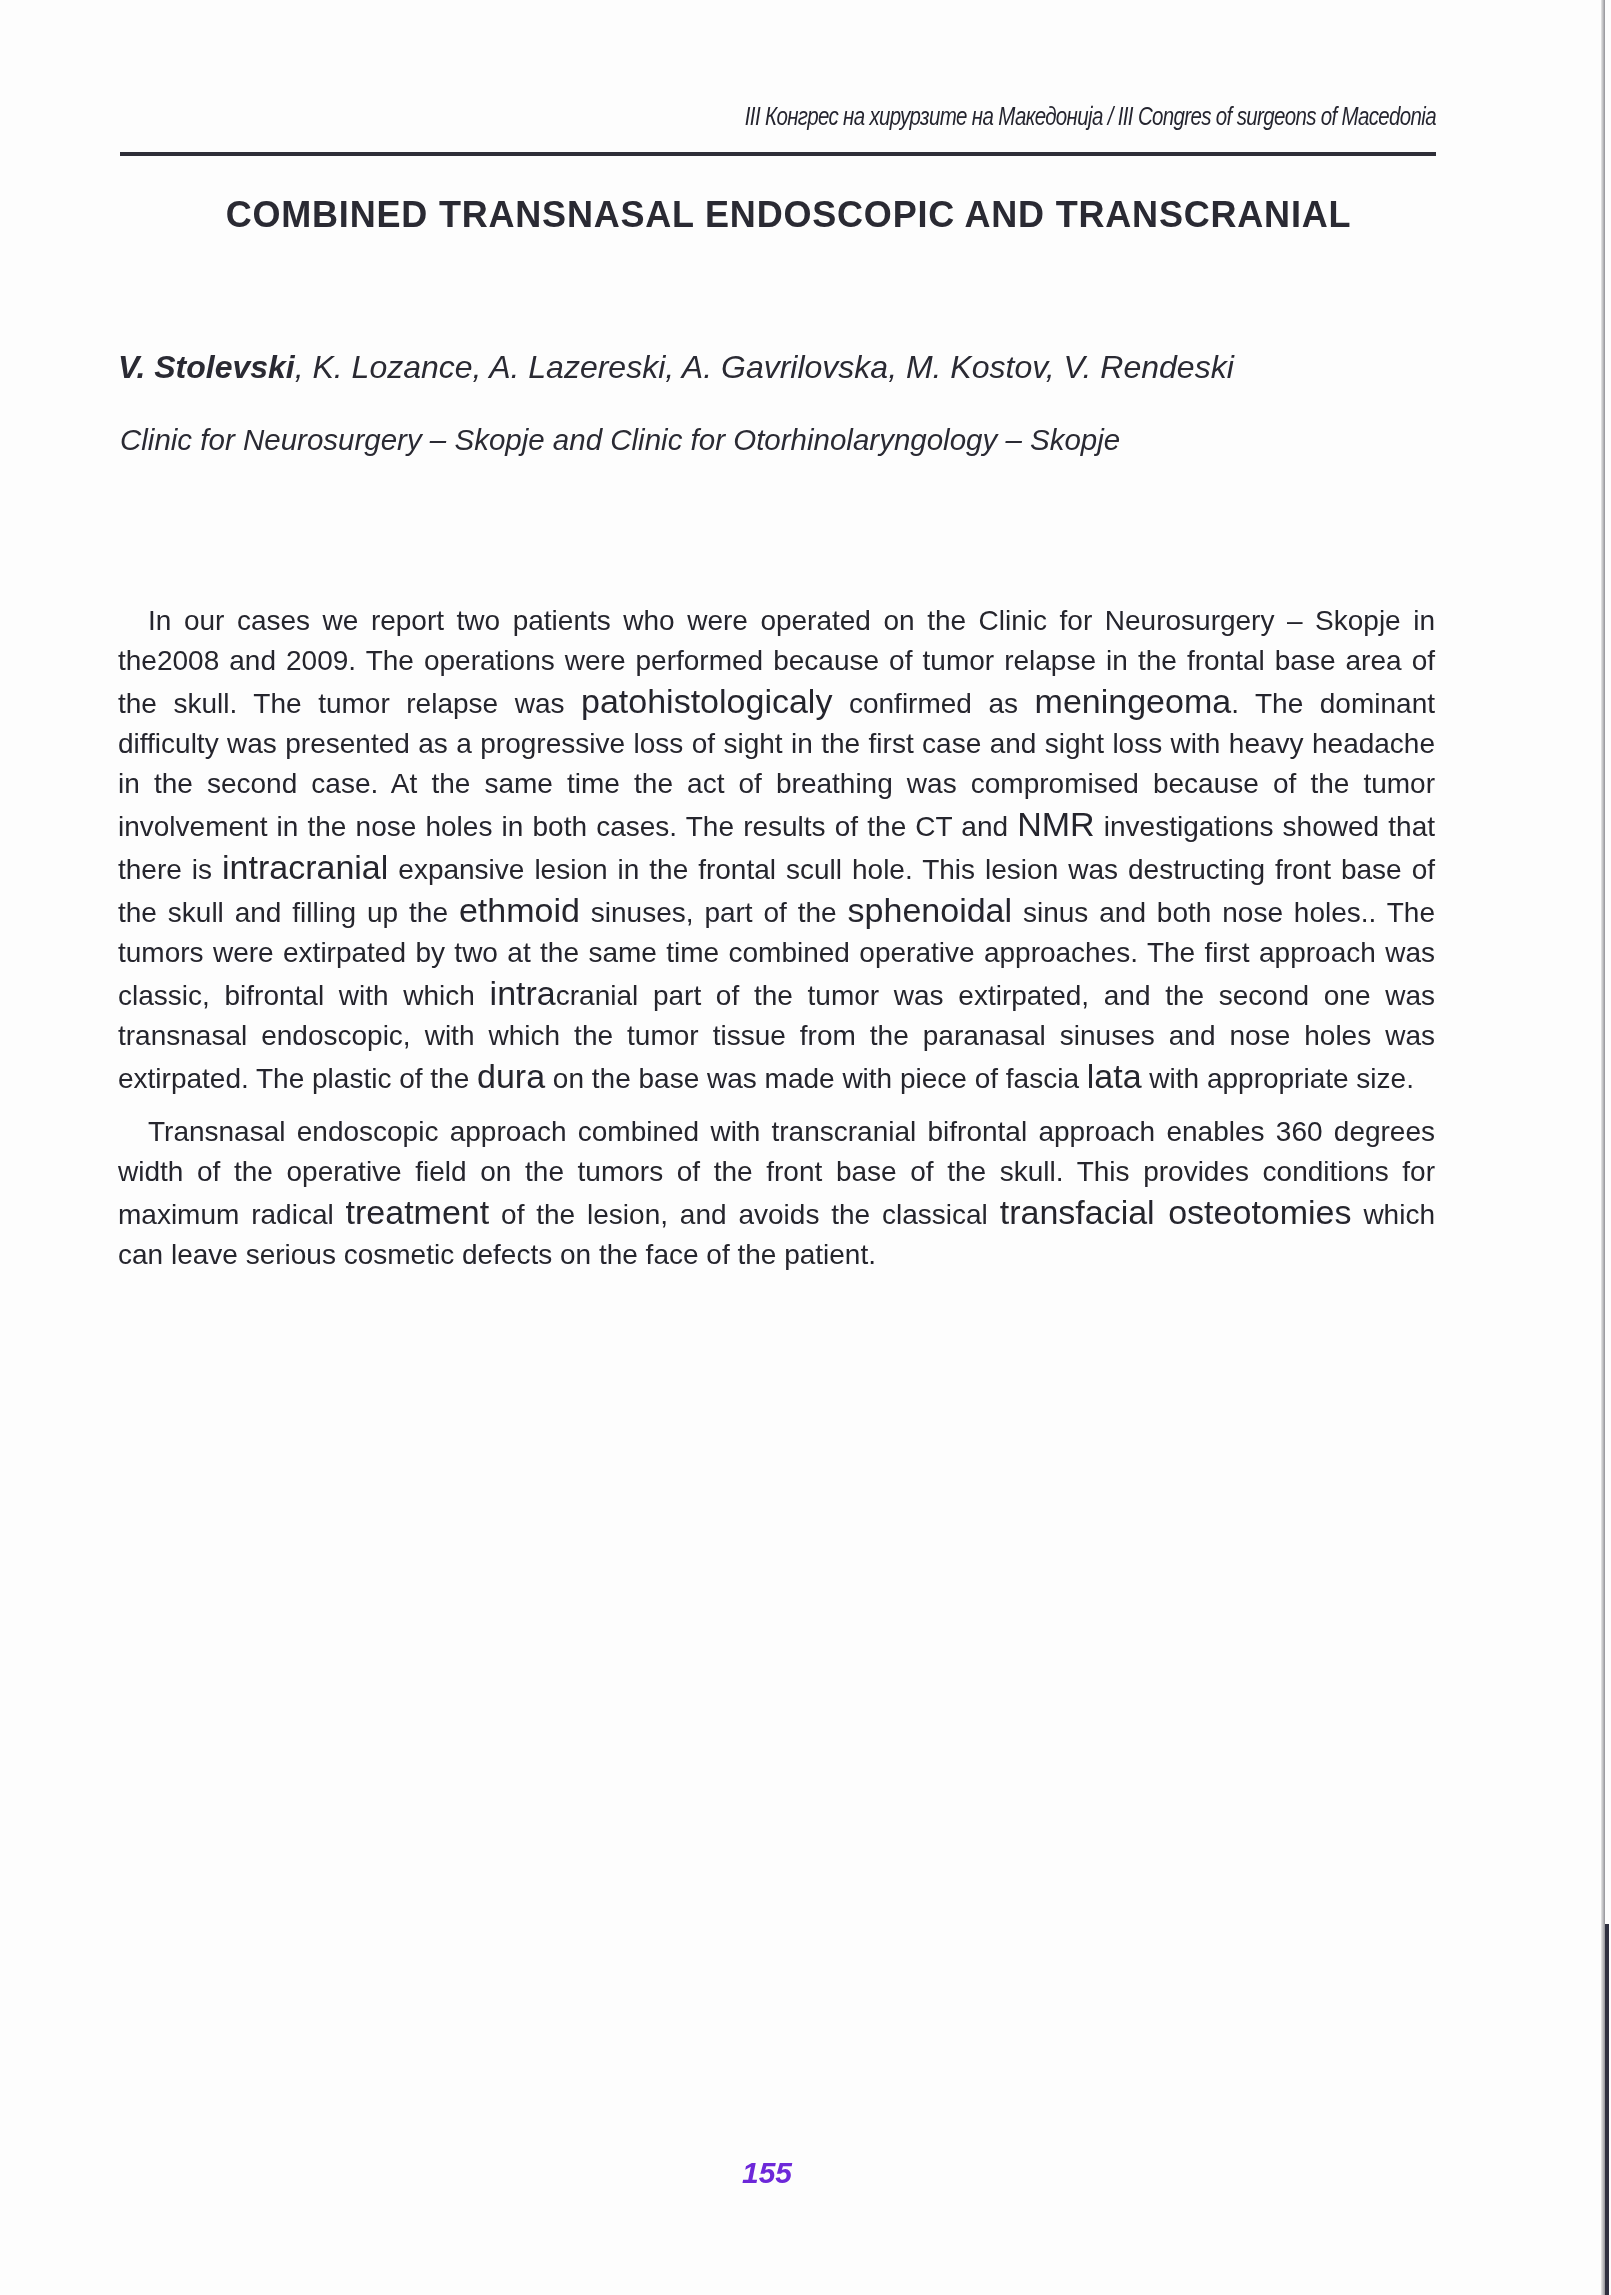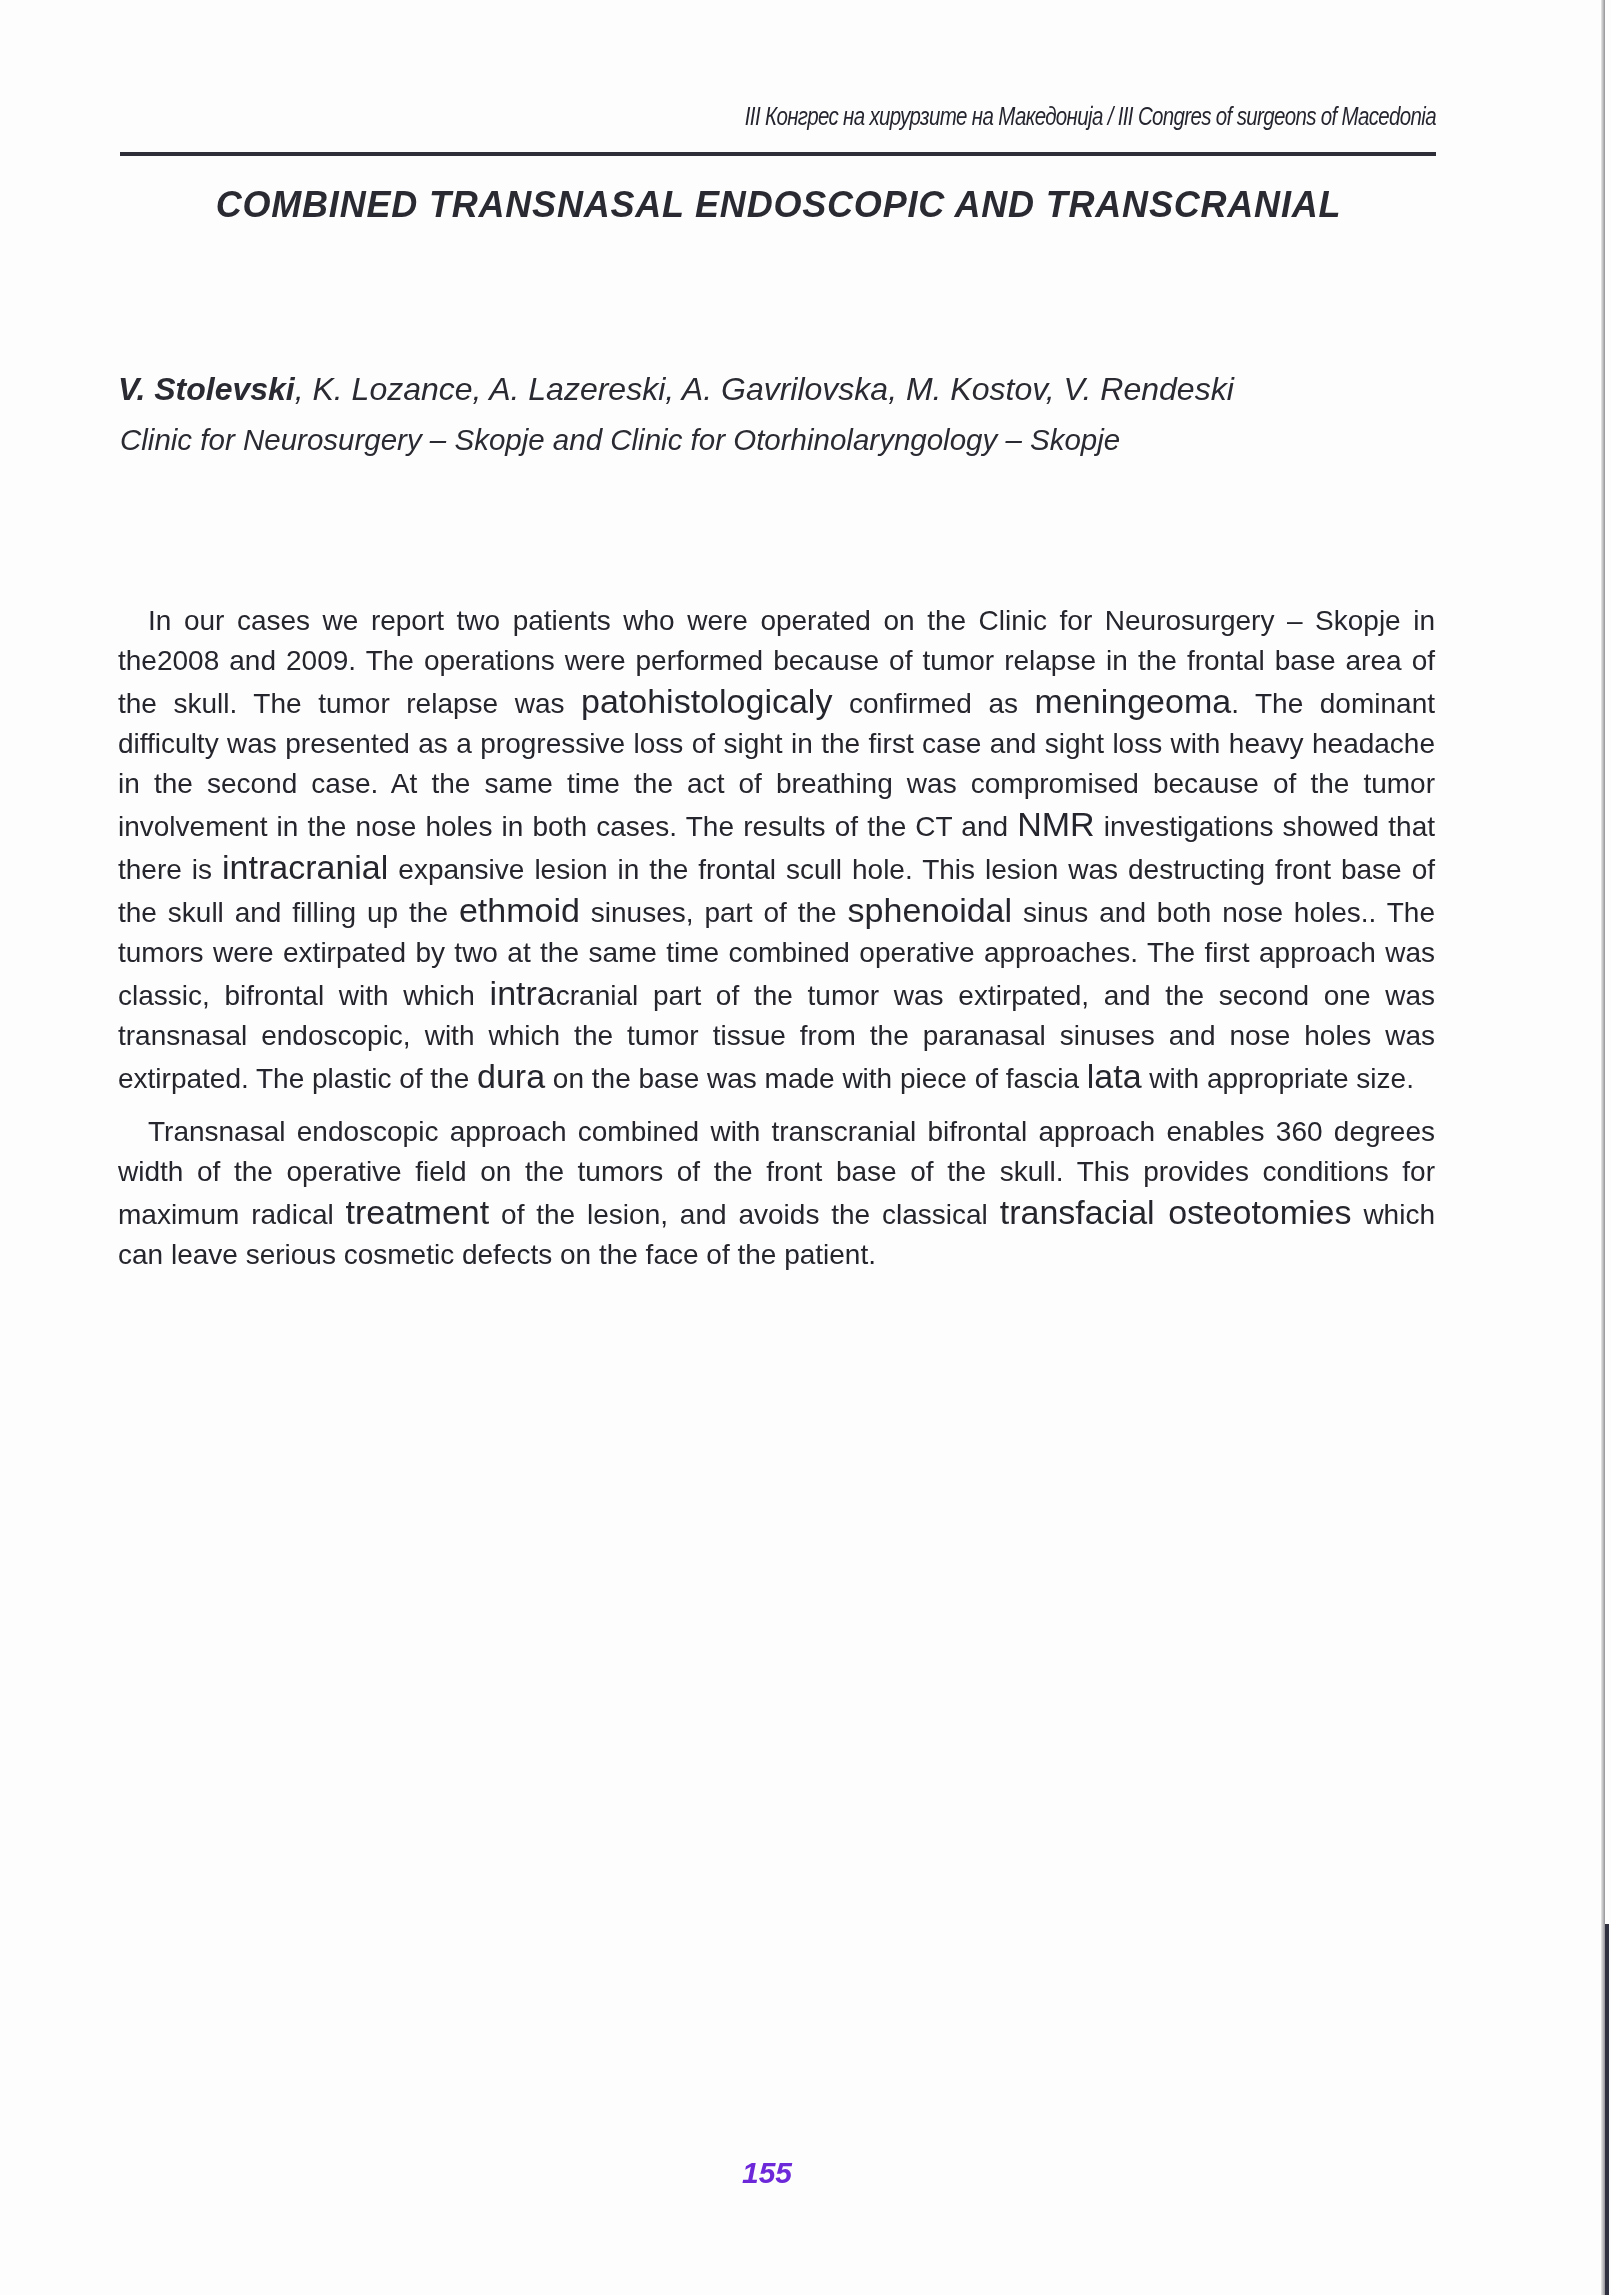--- a/index.html
+++ b/index.html
@@ -65,21 +65,21 @@
       font-weight: bold;
       font-size: 36px;
       line-height: 46px;
       letter-spacing: 0.8px;
       color: #2a2a33;
     }
     .title .line { display: block; }
     .authors {
       position: absolute;
       left: 118px;
-      top: 371px;
+      top: 349px;
       font-family: "Liberation Sans", sans-serif;
       font-style: italic;
       font-size: 32px;
       color: #2a2a33;
       white-space: nowrap;
     }
     .authors b { font-weight: bold; }
     .affiliation {
       position: absolute;
       left: 120px;
@@ -120,21 +120,21 @@
   </style>
 </head>
 <body>
 
 <div class="page-edge"></div>
 <div class="page-edge-lower"></div>
 
 <div class="header-line">III Конгрес на хирурзите на Македонија / III Congres of surgeons of Macedonia</div>
 <div class="header-rule"></div>
 
-<h1 class="title" style="margin:0;font-style:italic;">
+<h1 class="title" style="margin:10px;">
   <span class="line">COMBINED TRANSNASAL ENDOSCOPIC AND TRANSCRANIAL</span>
 </h1>
 
 <div class="authors"><b>V. Stolevski</b><span>, K. Lozance, A. Lazereski, A. Gavrilovska, M. Kostov, V. Rendeski</span></div>
 
 <div class="affiliation">Clinic for Neurosurgery – Skopje and Clinic for Otorhinolaryngology – Skopje</div>
 
 <p class="body-text p1"><span>In our cases we report two patients who were operated on the Clinic for Neurosurgery – Skopje in the2008 and 2009. The operations were performed because of tumor relapse in the frontal base area of the skull. The tumor relapse was </span><span class="big">patohistologicaly</span><span> confirmed as </span><span class="big">meningeoma</span><span>. The dominant difficulty was presented as a progressive loss of sight in the first case and sight loss with heavy headache in the second case. At the same time the act of breathing was compromised because of the tumor involvement in the nose holes in both cases. The results of the CT and </span><span class="big">NMR</span><span> investigations showed that there is </span><span class="big">intracranial</span><span> expansive lesion in the frontal scull hole. This lesion was destructing front base of the skull and filling up the </span><span class="big">ethmoid</span><span> sinuses, part of the </span><span class="big">sphenoidal</span><span> sinus and both nose holes.. The tumors were extirpated by two at the same time combined operative approaches. The first approach was classic, bifrontal with which </span><span class="big">intra</span><span>cranial part of the tumor was extirpated, and the second one was transnasal endoscopic, with which the tumor tissue from the paranasal sinuses and nose holes was extirpated. The plastic of the </span><span class="big">dura</span><span> on the base was made with piece of fascia </span><span class="big">lata</span><span> with appropriate size.</span></p>
 <p class="body-text p2"><span>Transnasal endoscopic approach combined with transcranial bifrontal approach enables 360 degrees width of the operative field on the tumors of the front base of the skull. This provides conditions for maximum radical </span><span class="big">treatment</span><span> of the lesion, and avoids the classical </span><span class="big">transfacial osteotomies</span><span> which can leave serious cosmetic defects on the face of the patient.</span></p>
 

